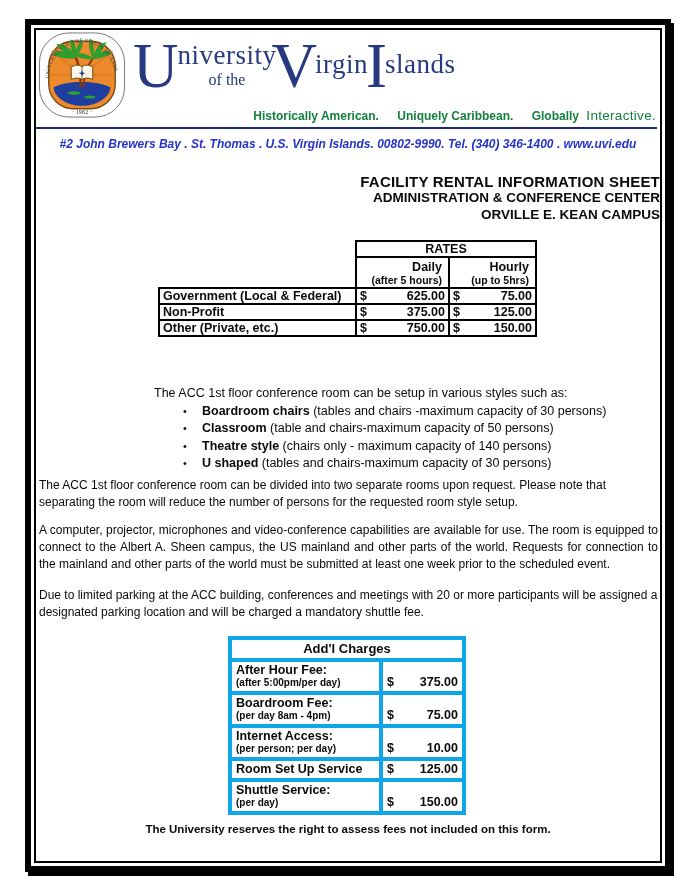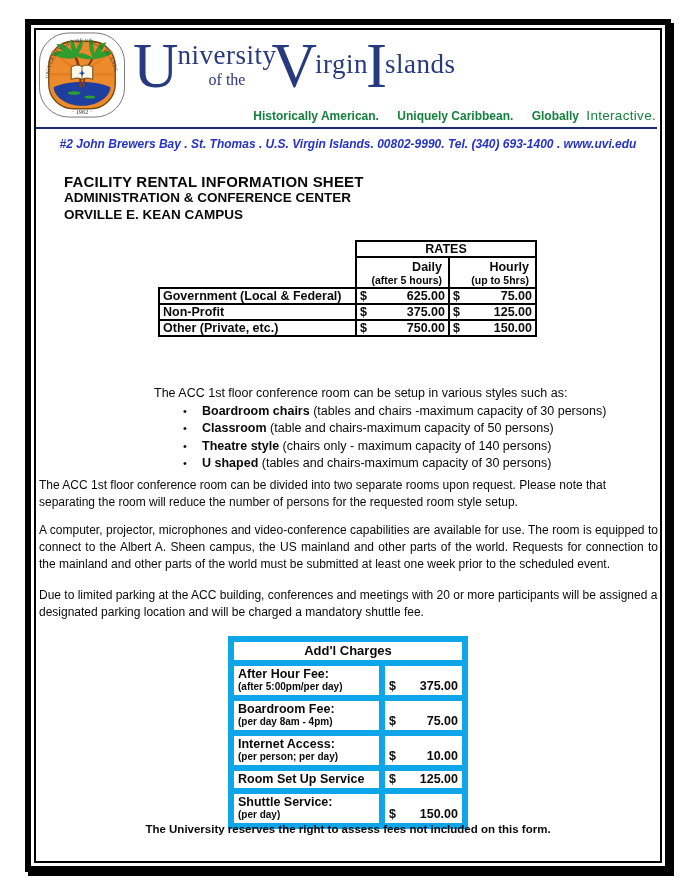--- a/index.html
+++ b/index.html
@@ -36,21 +36,21 @@
   .tagline .alt{font-weight:normal;font-size:13.5px;margin-left:4px;letter-spacing:0.3px;}
 
   .divider{position:absolute;top:97px;left:0;right:3px;height:2px;background:#1B2A75;}
 
   .address{
     position:absolute;top:107px;left:0;right:0;text-align:center;
     color:#2533C8;font-weight:bold;font-style:italic;font-size:12px;
   }
 
   
-  .title-block{position:absolute;top:143px;left:0;right:0;text-align:left;font-weight:bold;padding-left:28px;}
+  .title-block{position:absolute;top:143px;left:0;right:0;text-align:right;font-weight:bold;padding-left:28px;}
   .t1{font-size:15px;line-height:17px;letter-spacing:0.2px;}
   .t2{font-size:13.5px;line-height:16.5px;}
   .t3{font-size:13.5px;line-height:16px;}
 
   
   .rates-wrap{position:absolute;left:122px;top:210px;}
   table.rates{border-collapse:collapse;table-layout:fixed;font-weight:bold;}
   table.rates col.c1{width:197px;} table.rates col.c2{width:93px;} table.rates col.c3{width:87px;}
   table.rates td{border:2px solid #000;padding:0 3px;font-size:12.5px;box-sizing:border-box;}
   table.rates td.blank{border:none;background:transparent;}
@@ -71,21 +71,21 @@
   
   .para{position:absolute;left:3px;width:619px;font-size:12px;line-height:17.2px;}
   .p1{top:447px;}
   .p2{top:492px;text-align:justify;}
   .p3{top:557px;}
 
   
   .charges-wrap{position:absolute;left:192px;top:606px;}
   table.charges{border-collapse:collapse;table-layout:fixed;font-weight:bold;}
   table.charges col.c1{width:151px;} table.charges col.c2{width:83px;}
-  table.charges td{border:6px solid #0ea5e9;box-sizing:border-box;padding:1px 4px 2px 4px;}
+  table.charges td{border:4px solid #0ea5e9;box-sizing:border-box;padding:1px 4px 2px 4px;}
   table.charges td.hdr{height:20px;text-align:center;font-size:13px;vertical-align:middle;}
   table.charges td.clbl{vertical-align:bottom;font-size:12.5px;line-height:14px;}
   table.charges td.clbl .l2{font-size:10px;line-height:12px;}
   table.charges td.cmoney{vertical-align:bottom;font-size:12.5px;}
   table.charges tr.r1 td{height:33px;}
   table.charges tr.r2 td{height:26px;}
   table.charges tr.r3 td{height:29px;}
   table.charges tr.r4 td{height:17px;vertical-align:middle;}
   table.charges tr.r5 td{height:30px;}
 
@@ -141,21 +141,21 @@
 
     <div class="tagline">
       <span>Historically American.</span>
       <span class="sp">Uniquely Caribbean.</span>
       <span class="sp">Globally</span>
       <span class="alt">Interactive.</span>
     </div>
 
     <div class="divider"></div>
 
-    <div class="address">#2 John Brewers Bay . St. Thomas . U.S. Virgin Islands. 00802-9990. Tel. (340) 693-1400 . www.uvi.edu</div>
+    <div class="address">#2 John Brewers Bay . St. Thomas . U.S. Virgin Islands. 00802-9990. Tel. (340) 346-1400 . www.uvi.edu</div>
 
     <div class="title-block">
       <div class="t1">FACILITY RENTAL INFORMATION SHEET</div>
       <div class="t2">ADMINISTRATION &amp; CONFERENCE CENTER</div>
       <div class="t3">ORVILLE E. KEAN CAMPUS</div>
     </div>
 
     <div class="rates-wrap">
       <table class="rates">
         <colgroup>

